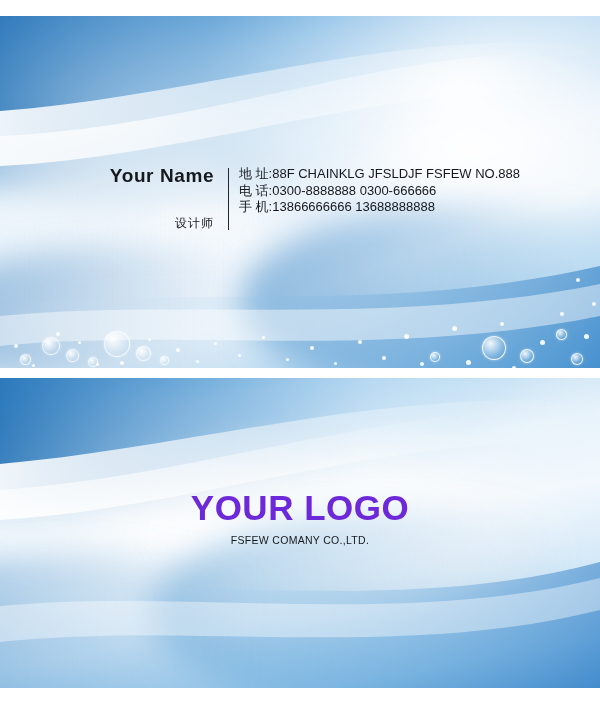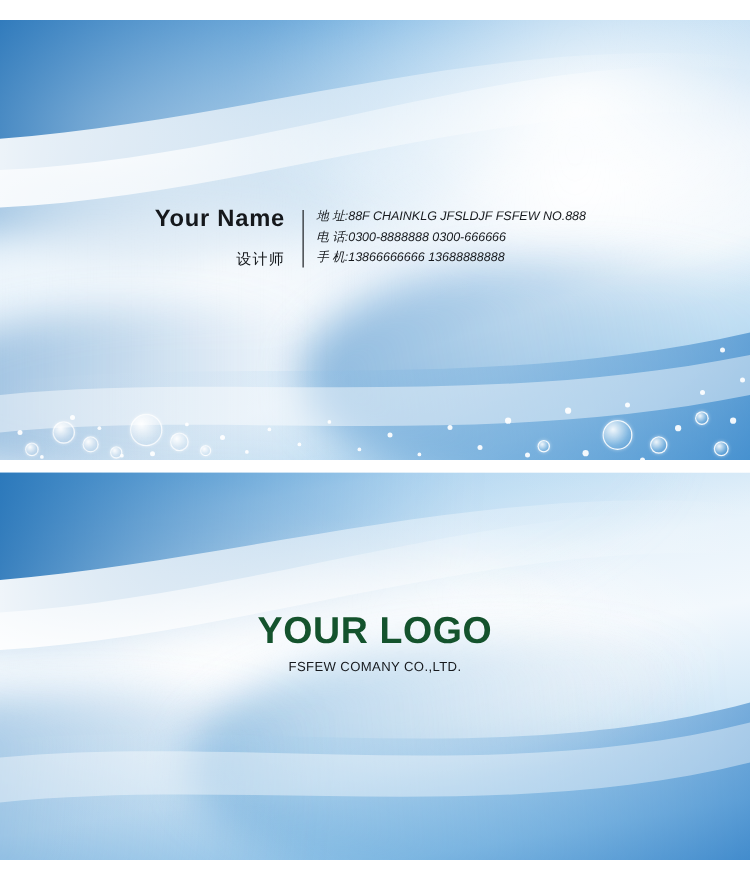--- a/index.html
+++ b/index.html
@@ -147,56 +147,55 @@
   }
   .person-name {
     font-size: 19px;
     font-weight: bold;
     color: #15181c;
     letter-spacing: 0.6px;
     line-height: 1.1;
     white-space: nowrap;
   }
   .person-title {
-    margin-top: 12px;
+    margin-top: 28px;
     font-size: 12px;
     color: #15181c;
     letter-spacing: 1px;
   }
   .divider {
     width: 1px;
     align-self: stretch;
     background: #23262a;
     margin-top: 2px;
     margin-bottom: 2px;
   }
   .contact-block {
     padding-left: 10px;
-    font-size: 10px;
+    font-size: 13px;
     line-height: 16.5px;
     color: #16191d;
     white-space: nowrap;
-    font-style: italic;
   }
   .contact-line {
     display: block;
   }
 
   
   .back-text {
     position: absolute;
     left: 0;
     right: 0;
     top: 110px;
     text-align: center;
   }
   .logo-text {
-    font-size: 30px;
+    font-size: 35px;
     font-weight: bold;
-    color: #14532d;
+    color: #6d28d9;
     letter-spacing: 0.5px;
     font-family: "Liberation Sans", sans-serif;
   }
   .company-cn {
     margin-top: 12px;
     font-size: 12.5px;
     font-weight: bold;
     color: #16191d;
   }
   .company-en {

